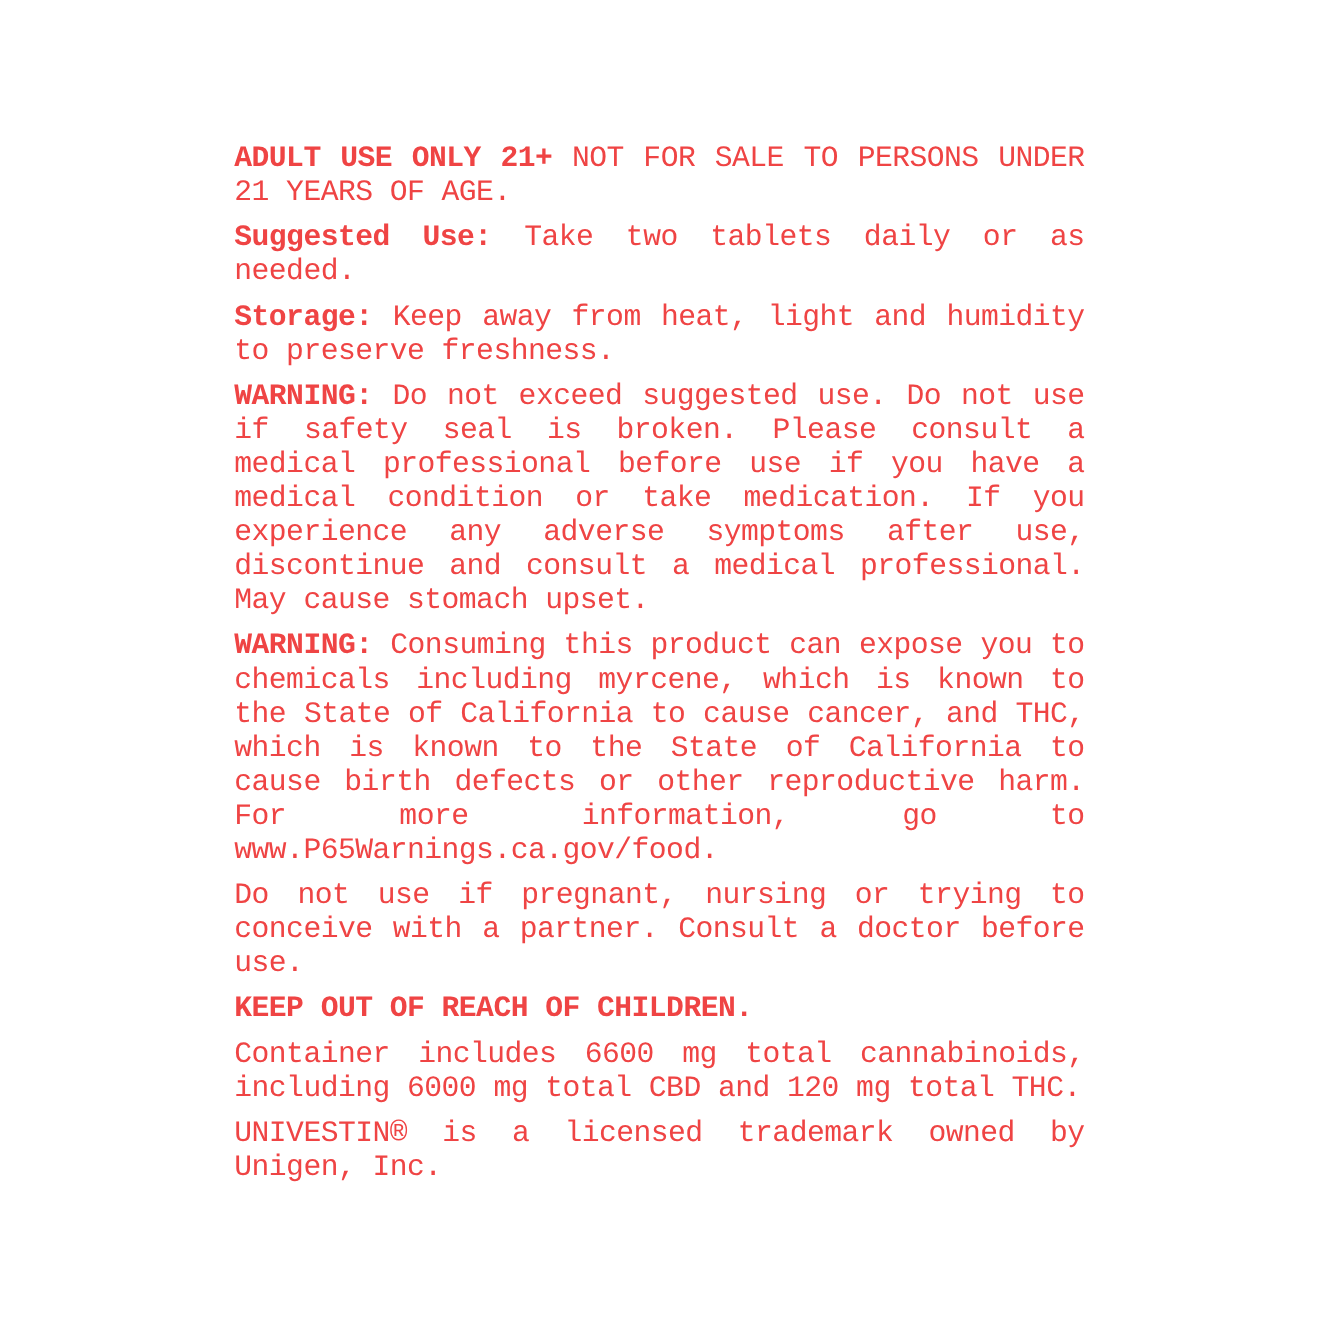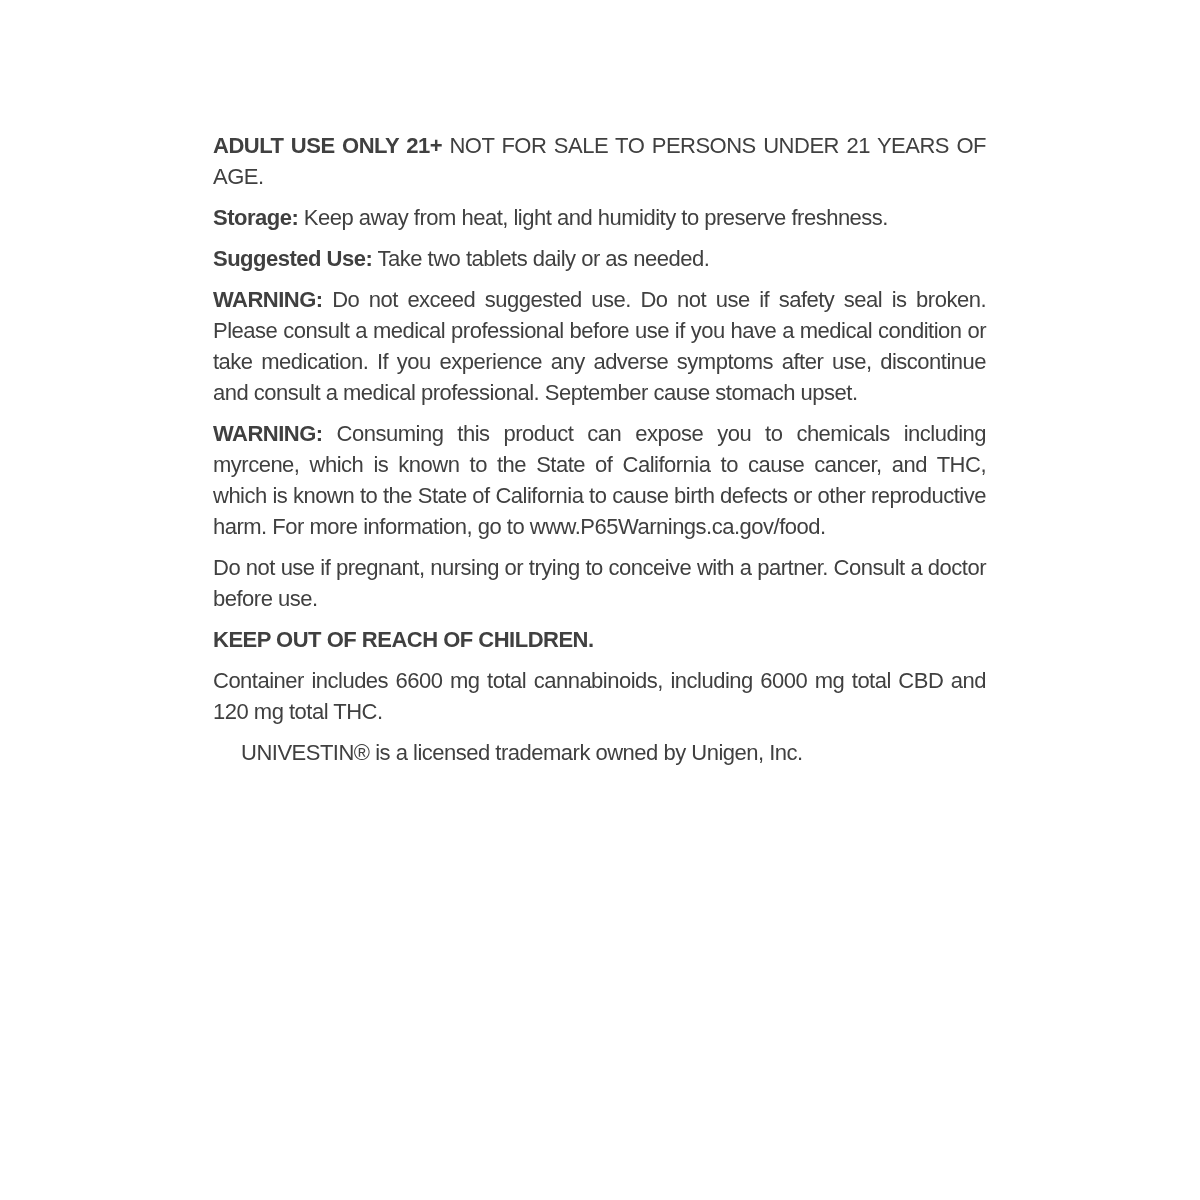--- a/index.html
+++ b/index.html
@@ -12,47 +12,46 @@
     width: 1200px;
     height: 1200px;
     background: #ffffff;
     overflow: hidden;
   }
   .label-text-block {
     position: absolute;
     left: 213px;
     top: 130px;
     width: 773px;
-    font-family: Liberation Sans, sans-serif;
-    font-size: 22px;
+    font-family: Liberation Mono, monospace;
+    font-size: 27px;
     line-height: 31px;
     letter-spacing: -0.5px;
-    color: #404040;
+    color: #ef4444;
   }
   .label-text-block p {
     margin: 0 0 10px 0;
     text-align: justify;
     text-justify: inter-word;
   }
   .label-text-block p:last-child {
     margin-bottom: 0;
-    margin-left: 28px;
   }
   .label-text-block strong {
     font-weight: bold;
   }
 </style>
 </head>
 <body>
 
 <div class="sheet">
   <div class="label-text-block" id="label-text-block">
       <p><strong>ADULT USE ONLY 21+</strong><span> NOT FOR SALE TO PERSONS UNDER 21 YEARS OF AGE.</span></p>
+      <p><strong>Suggested Use:</strong><span> Take two tablets daily or as needed.</span></p>
       <p><strong>Storage:</strong><span> Keep away from heat, light and humidity to preserve freshness.</span></p>
-      <p><strong>Suggested Use:</strong><span> Take two tablets daily or as needed.</span></p>
-      <p><strong>WARNING:</strong><span> Do not exceed suggested use. Do not use if safety seal is broken. Please consult a medical professional before use if you have a medical condition or take medication. If you experience any adverse symptoms after use, discontinue and consult a medical professional. September cause stomach upset.</span></p>
+      <p><strong>WARNING:</strong><span> Do not exceed suggested use. Do not use if safety seal is broken. Please consult a medical professional before use if you have a medical condition or take medication. If you experience any adverse symptoms after use, discontinue and consult a medical professional. May cause stomach upset.</span></p>
       <p><strong>WARNING:</strong><span> Consuming this product can expose you to chemicals including myrcene, which is known to the State of California to cause cancer, and THC, which is known to the State of California to cause birth defects or other reproductive harm. For more information, go to www.P65Warnings.ca.gov/food.</span></p>
       <p><span>Do not use if pregnant, nursing or trying to conceive with a partner. Consult a doctor before use.</span></p>
       <p><strong>KEEP OUT OF REACH OF CHILDREN.</strong></p>
       <p><span>Container includes 6600 mg total cannabinoids, including 6000 mg total CBD and 120 mg total THC.</span></p>
       <p><span>UNIVESTIN® is a licensed trademark owned by Unigen, Inc.</span></p>
     </div>
 </div>
 
 </body></html>

